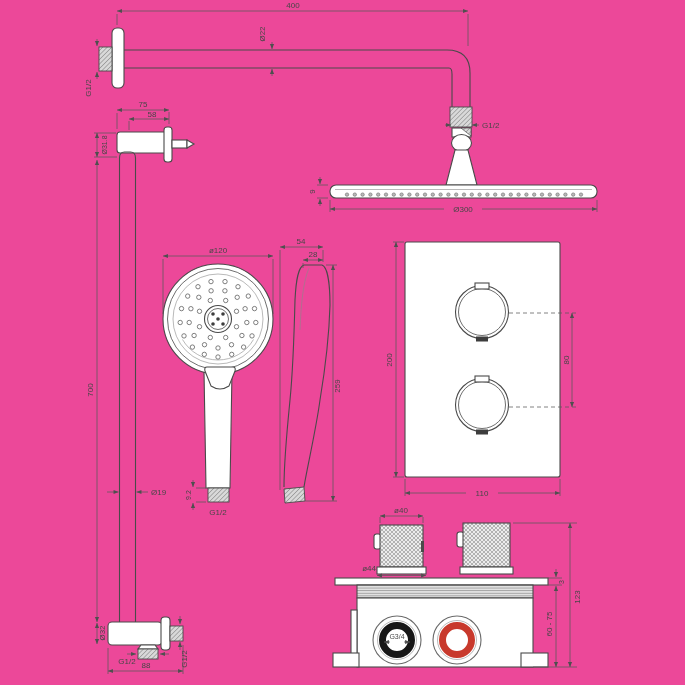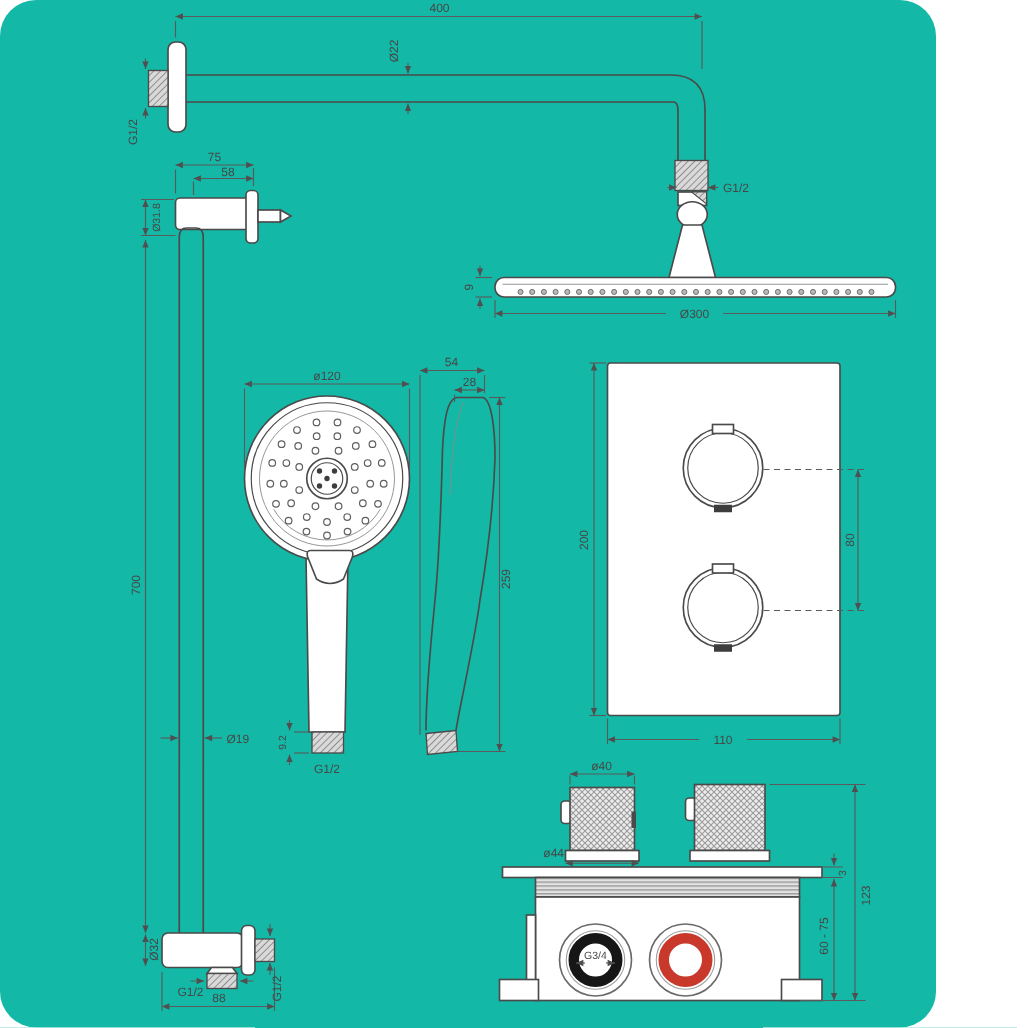--- a/index.html
+++ b/index.html
@@ -1,17 +1,17 @@
 <!DOCTYPE html>
 <html><head>
 <meta charset="utf-8">
 <style>
   html,body{margin:0;padding:0;background:#fff;}
-  .stage{position:relative;width:624px;height:685px;background:#14b8a6;overflow:hidden;
-         font-family:"Liberation Sans", sans-serif;border-radius:24px;}
+  .stage{position:relative;width:685px;height:685px;background:#ec4899;overflow:hidden;
+         font-family:"Liberation Sans", sans-serif;}
   svg text{font-family:"Liberation Sans", sans-serif;fill:#474747;}
   .dim{font-size:8px;}
   .dimS{font-size:7px;}
 </style>
 </head>
 <body>
 
 <div class="stage">
 <svg width="685" height="685" viewBox="0 0 685 685">
   <defs>

